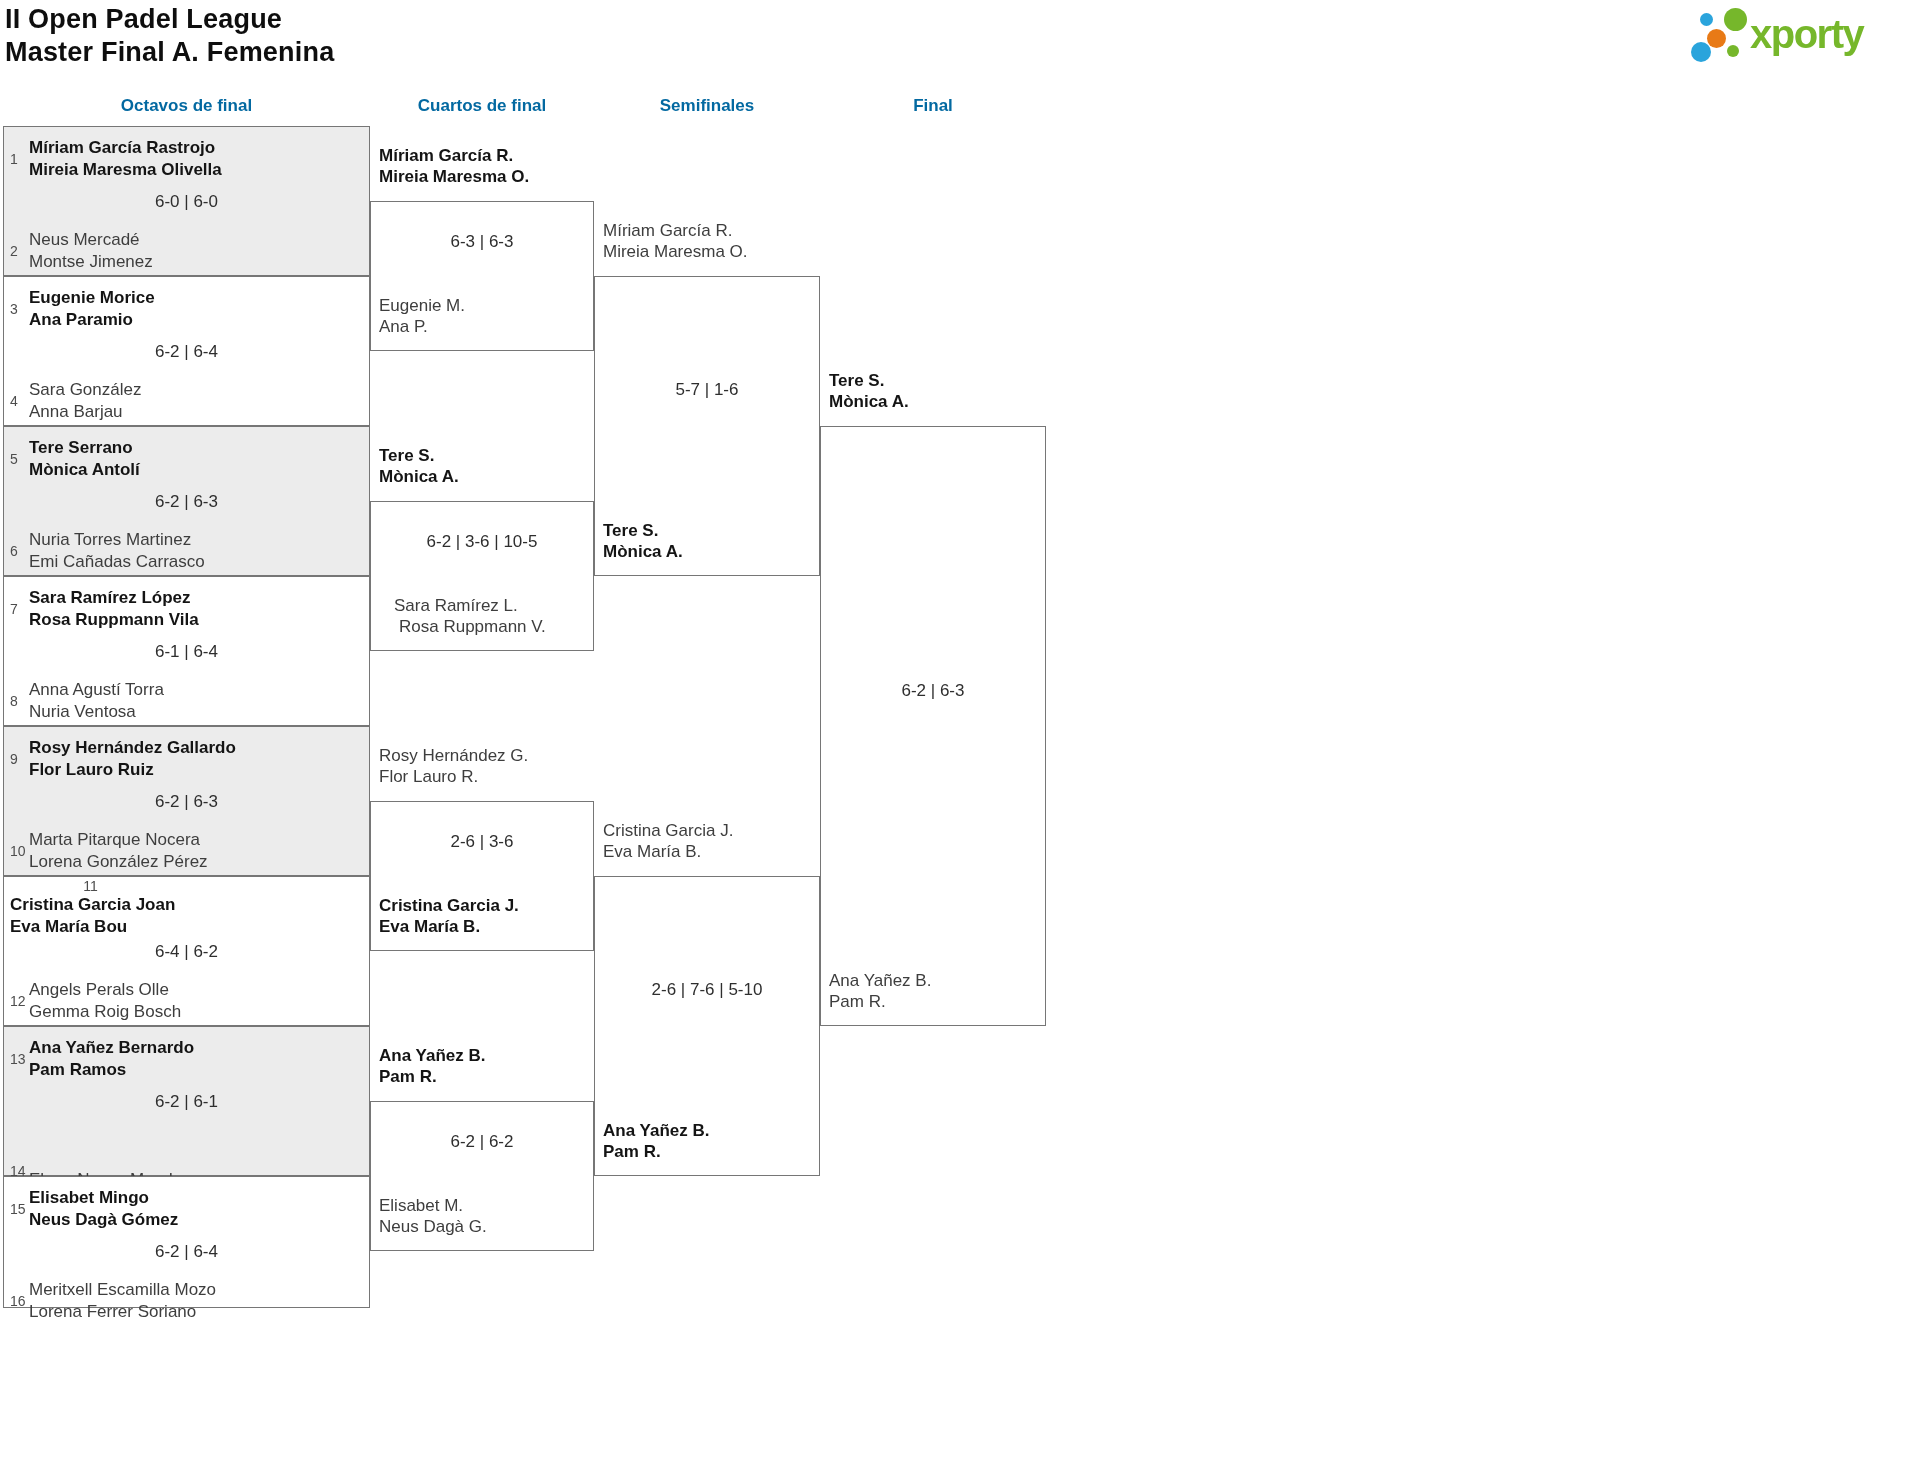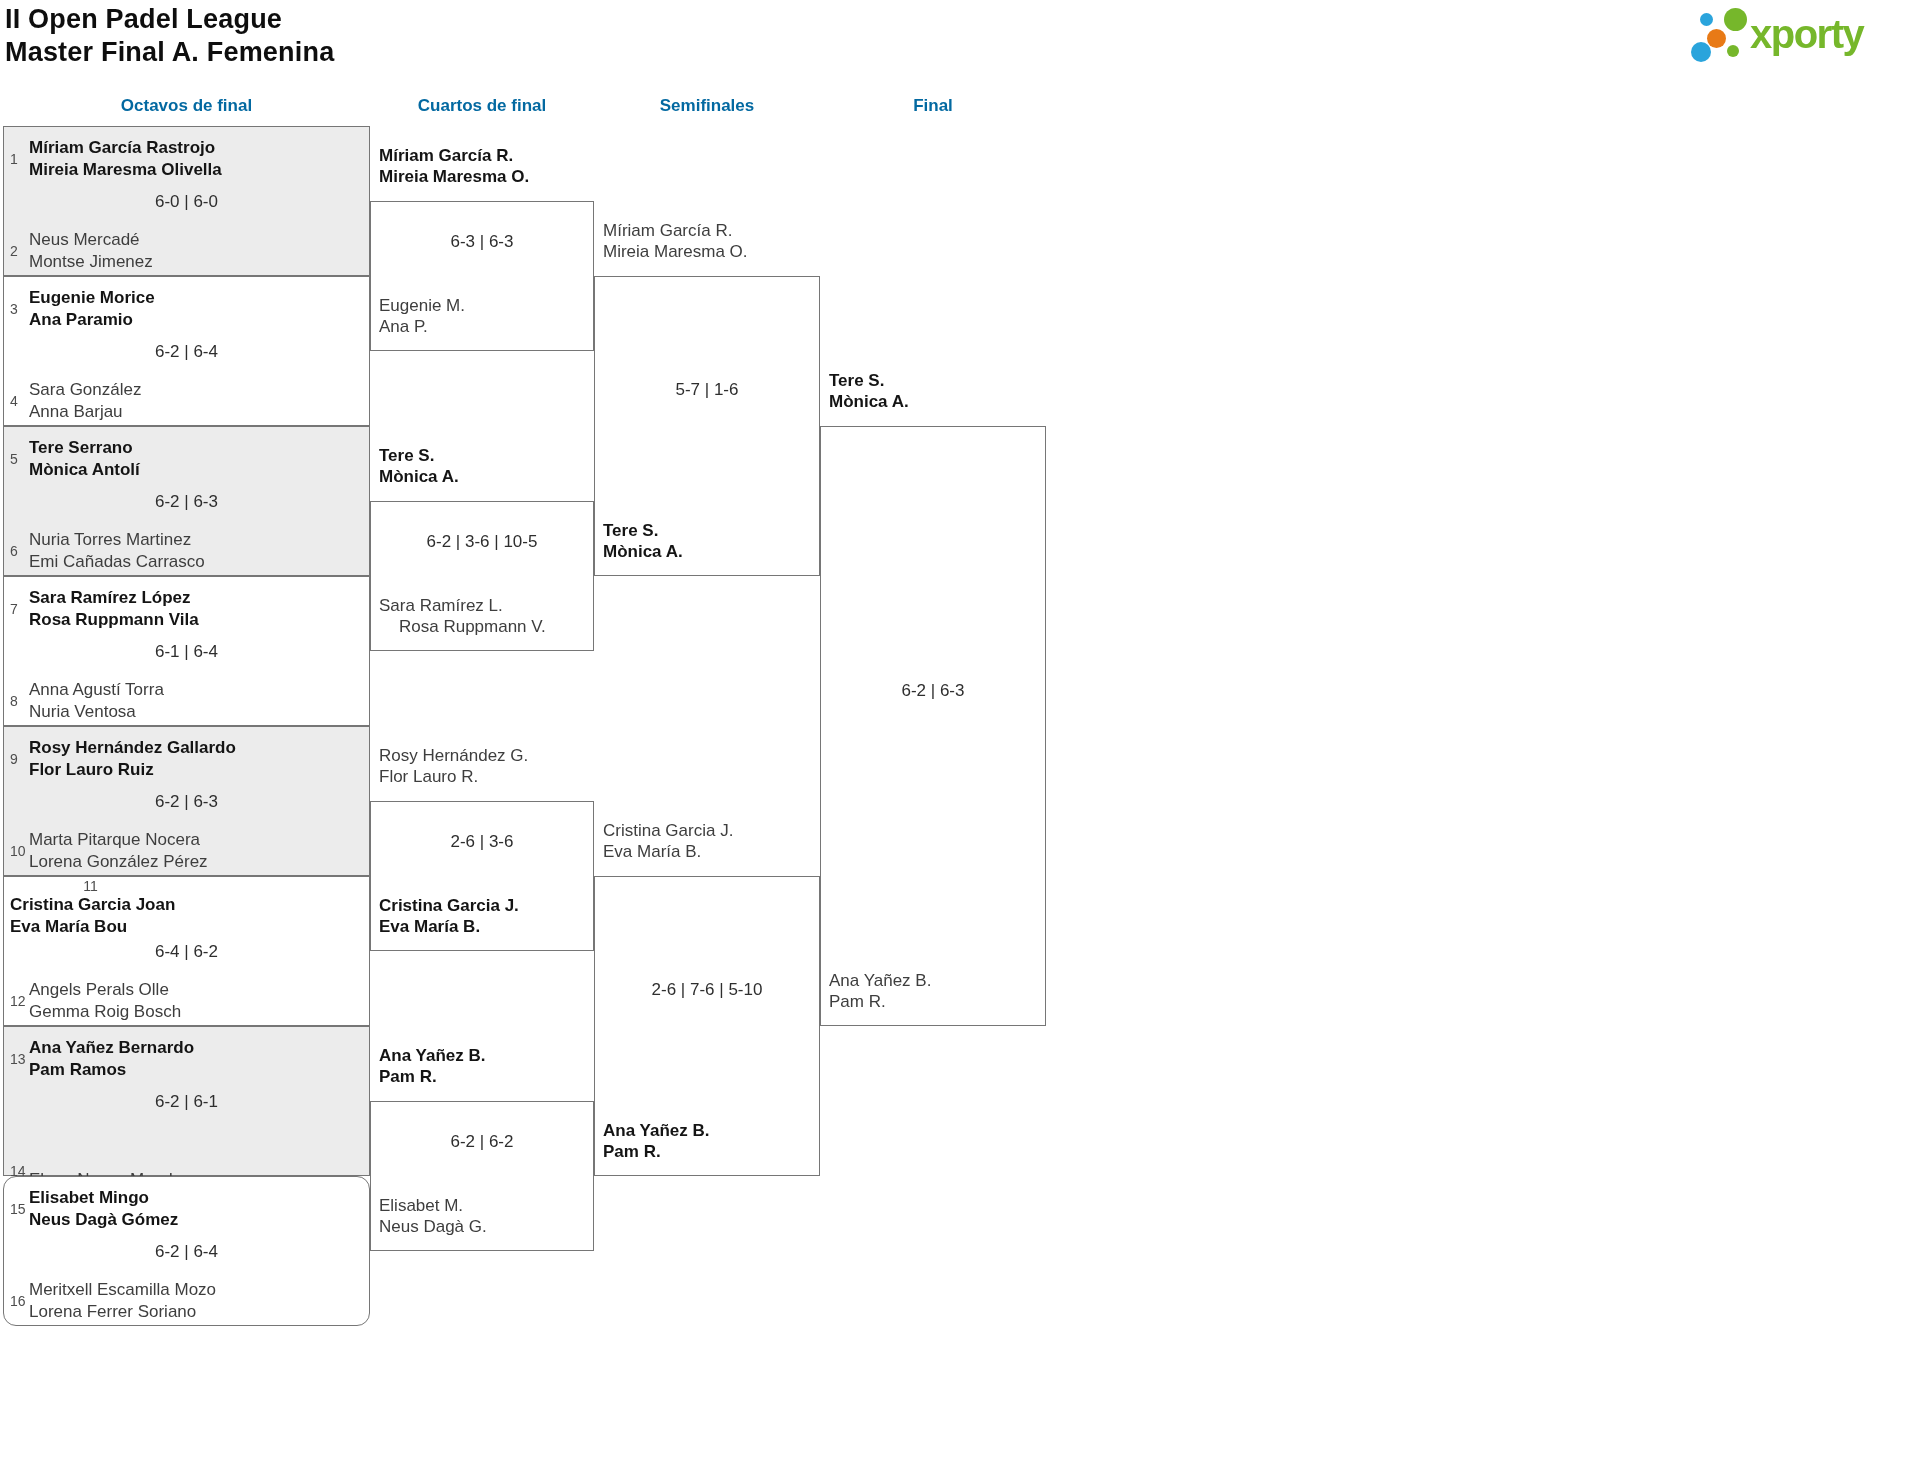--- a/index.html
+++ b/index.html
@@ -157,21 +157,21 @@
       </div>
       <div class="team" style="top: 102px;">
         <span class="seed">14</span>
         <span class="names">
           <span style="display: block; margin-top: 40px;">Elena Navas Mendez</span>
           <span style="display: block;">Marian Torrente Sanz</span>
         </span>
       </div>
       <div class="score" style="top: 64px; text-align: center;">6-2 | 6-1</div>
     </div>
-    <div class="box r16" style="left: 3px; top: 1176px; width: 367px; height: 150px; border-radius: 13px;">
+    <div class="box r16" style="left: 3px; top: 1176px; width: 367px; height: 132px;">
       <div class="team" style="top: 10px;">
         <span class="seed">15</span>
         <span class="names w">
           <span style="display: block;">Elisabet Mingo</span>
           <span style="display: block;">Neus Dagà Gómez</span>
         </span>
       </div>
       <div class="team" style="top: 102px;">
         <span class="seed">16</span>
         <span class="names">
@@ -191,21 +191,21 @@
         <span style="display: block;">Ana P.</span>
       </div>
       <div class="score" style="top: 29px;">6-3 | 6-3</div>
     </div>
     <div class="box" style="left: 370px; top: 501px; width: 224px; height: 150px;">
       <div class="lbl w" style="top: -57px;">
         <span style="display: block;">Tere S.</span>
         <span style="display: block;">Mònica A.</span>
       </div>
       <div class="lbl" style="top: 93px;">
-        <span style="display: block;">Sara Ramírez L.</span>
+        <span style="display: block; margin-left: 15px;">Sara Ramírez L.</span>
         <span style="display: block; margin-left: 20px;">Rosa Ruppmann V.</span>
       </div>
       <div class="score" style="top: 29px;">6-2 | 3-6 | 10-5</div>
     </div>
     <div class="box" style="left: 370px; top: 801px; width: 224px; height: 150px;">
       <div class="lbl" style="top: -57px;">
         <span style="display: block;">Rosy Hernández G.</span>
         <span style="display: block;">Flor Lauro R.</span>
       </div>
       <div class="lbl w" style="top: 93px;">

